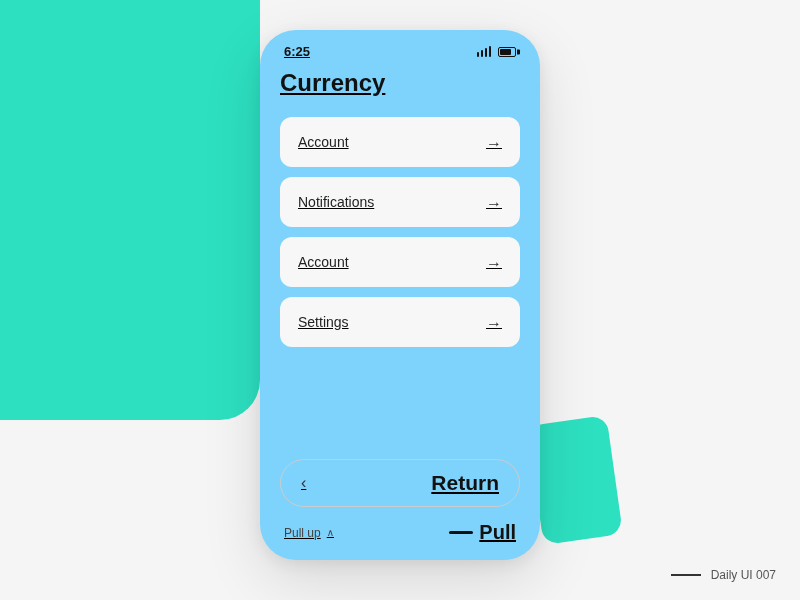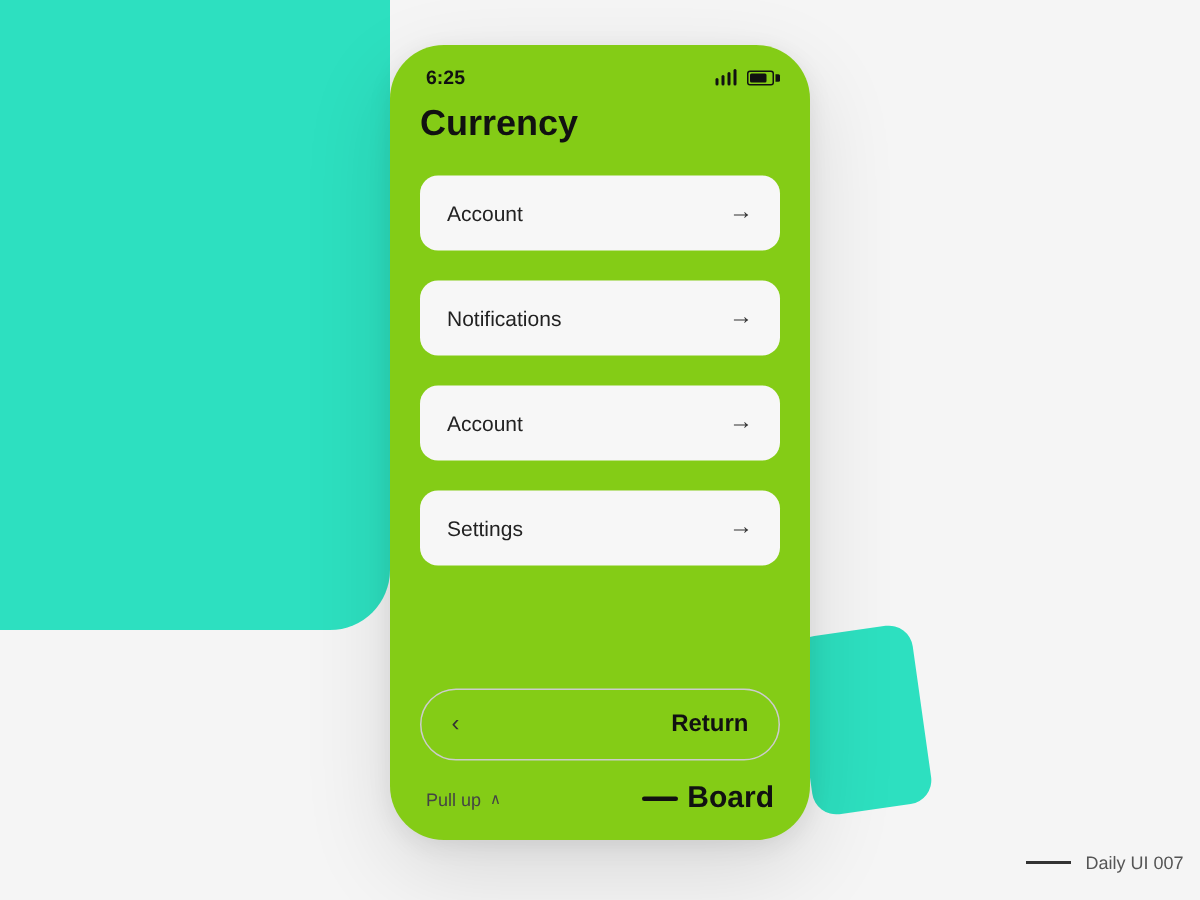--- a/index.html
+++ b/index.html
@@ -44,27 +44,28 @@
       position: absolute;
       top: 30px;
       left: 50%;
       transform: translateX(-50%);
       z-index: 10;
     }
 
     .phone {
       width: 280px;
       height: 530px;
-      background-color: #84cc16;
+      background-color: #7dd3fc;
       border-radius: 36px;
       box-shadow: 0 20px 60px rgba(0,0,0,0.12), 0 4px 16px rgba(0,0,0,0.08);
       position: relative;
       overflow: hidden;
       display: flex;
       flex-direction: column;
+      text-decoration: underline;
     }
 
     .status-bar {
       display: flex;
       justify-content: space-between;
       align-items: center;
       padding: 14px 24px 6px 24px;
       flex-shrink: 0;
     }
 
@@ -136,21 +137,21 @@
       font-size: 24px;
       font-weight: 700;
       color: #111111;
       margin-bottom: 20px;
       margin-top: 4px;
     }
 
     .settings-list {
       display: flex;
       flex-direction: column;
-      gap: 20px;
+      gap: 10px;
       flex: 1;
     }
 
     .settings-item {
       background-color: #f7f7f7;
       border-radius: 12px;
       padding: 16px 18px;
       display: flex;
       justify-content: space-between;
       align-items: center;
@@ -187,21 +188,21 @@
       cursor: pointer;
       margin-bottom: 14px;
     }
 
     .return-back-icon {
       font-size: 16px;
       color: #333333;
     }
 
     .return-label {
-      font-size: 16px;
+      font-size: 21px;
       font-weight: 600;
       color: #111111;
     }
 
     .phone-footer {
       display: flex;
       justify-content: space-between;
       align-items: center;
       padding: 0 4px;
     }
@@ -231,21 +232,21 @@
     .board-dash {
       width: 24px;
       height: 3px;
       background-color: #111111;
       border-radius: 2px;
     }
 
     .daily-ui-label {
       position: absolute;
       bottom: 18px;
-      right: 11px;
+      right: 24px;
       display: flex;
       align-items: center;
       gap: 10px;
       font-size: 12px;
       color: #555555;
       font-weight: 500;
       z-index: 5;
       margin-top: 16px;
     }
 
@@ -311,21 +312,21 @@
           <span class="return-label">Return</span>
         </button>
 
         <div class="phone-footer">
           <div class="pull-up">
             <span class="pull-up-text">Pull up</span>
             <span class="pull-up-chevron">∧</span>
           </div>
           <div class="board-logo">
             <div class="board-dash"></div>
-            <span>Board</span>
+            <span>Pull</span>
           </div>
         </div>
       </div>
     </div>
 
   </div>
 </div>
 
 <div class="daily-ui-label">
   <div class="daily-ui-line"></div>

